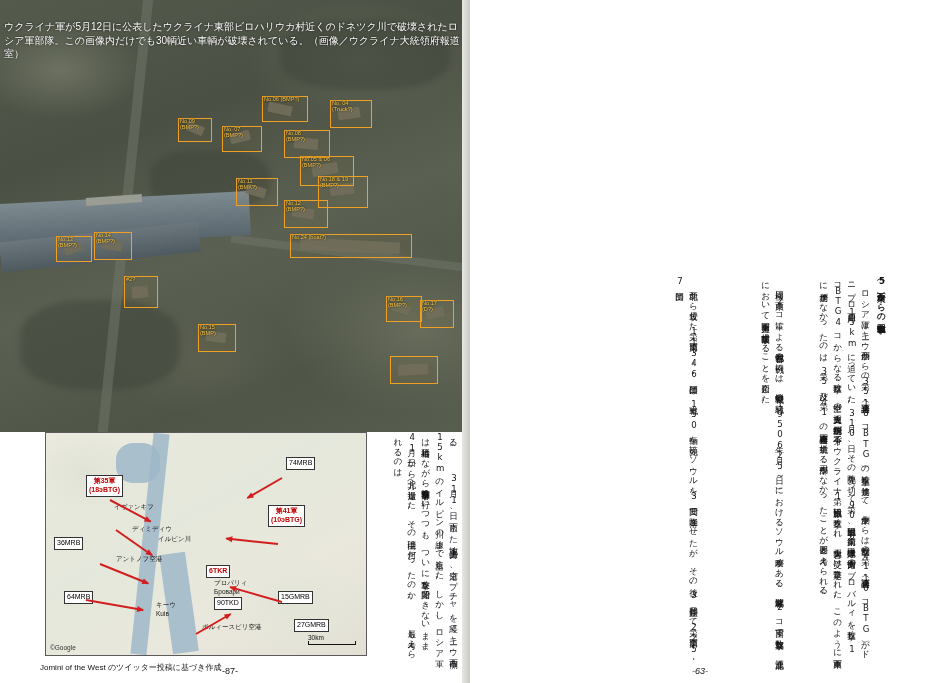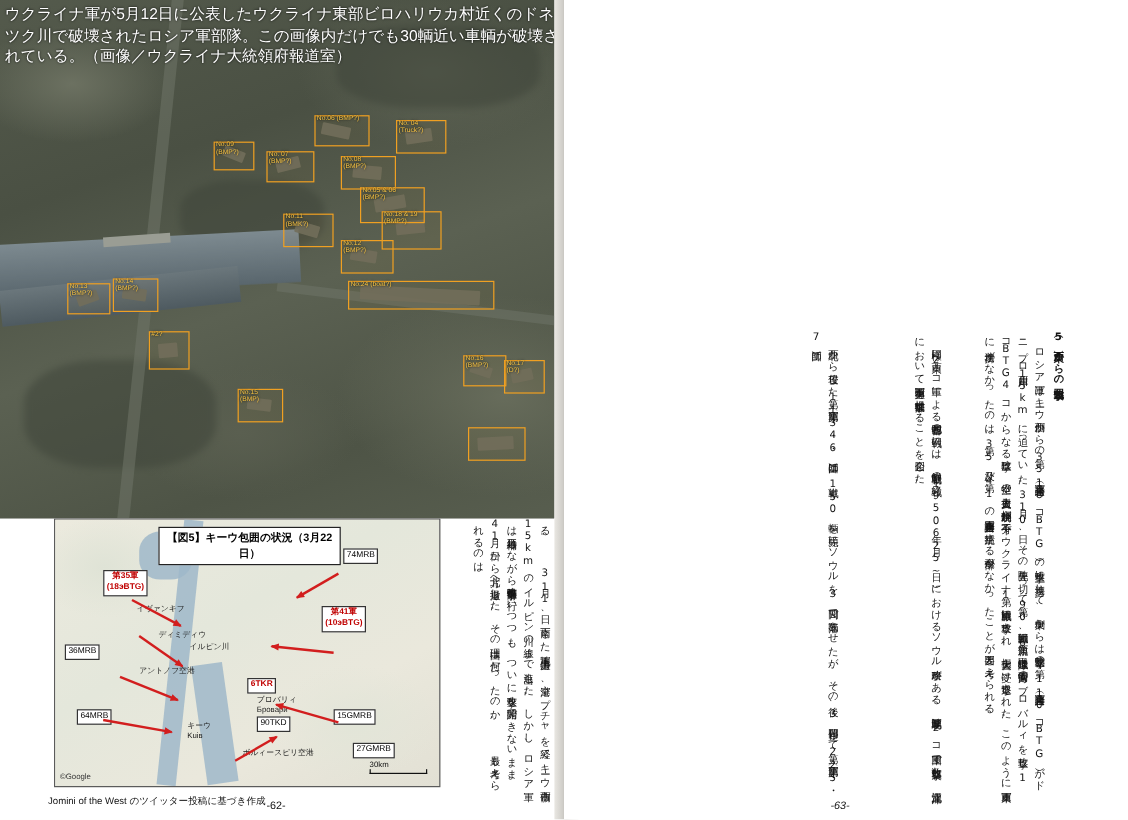--- a/index.html
+++ b/index.html
@@ -28,22 +28,22 @@
        linear-gradient(160deg,#545a4c 0%,#4a5043 30%,#5b6152 55%,#4e5446 80%,#585e4f 100%);
   }
   .aerial .river{position:absolute;left:-20px;top:198px;width:270px;height:44px;
      background:linear-gradient(180deg,#7d8a90,#59666d);transform:rotate(-3deg);filter:blur(0.4px);}
   .aerial .river2{position:absolute;left:0px;top:232px;width:200px;height:30px;
      background:linear-gradient(180deg,#6b777c,#4e5a60);transform:rotate(-6deg);filter:blur(0.6px);}
   .aerial .bridge{position:absolute;left:86px;top:196px;width:56px;height:8px;background:#9a9d94;transform:rotate(-4deg);}
   .aerial .road{position:absolute;left:120px;top:-10px;width:10px;height:460px;background:#6f7468;transform:rotate(6deg);opacity:.55;}
   .aerial .road2{position:absolute;left:230px;top:250px;width:250px;height:8px;background:#70756a;transform:rotate(7deg);opacity:.5;}
   .aerial .darkpatch{position:absolute;background:#3f453a;opacity:.55;border-radius:40%;filter:blur(3px);}
-  .caption-overlay{position:absolute;left:0;top:0;width:462px;padding:3px 4px;
-     color:#ffffff;font-size:13px;line-height:1.35;text-shadow:0 0 2px #000;
+  .caption-overlay{position:absolute;left:0;top:0;width:462px;padding:20px 4px;
+     color:#ffffff;font-size:10px;line-height:1.35;text-shadow:0 0 2px #000;
      writing-mode:horizontal-tb;}
   .box{position:absolute;border:1.6px solid #f0a022;background:rgba(240,160,34,0.04);}
   .box .tag{position:absolute;left:1px;top:-1px;color:#f5c243;font-size:5.6px;
      line-height:1.1;text-shadow:0 0 2px #000;white-space:pre;}
   .veh{position:absolute;background:#6e6d5d;border-radius:1px;opacity:.9;}
   
   .fig5{position:absolute;left:45px;top:432px;width:320px;height:222px;
      border:1px solid #5b5b5b;overflow:hidden;background:#e7e6df;}
   .fig5 .base{position:absolute;inset:0;
      background:
@@ -178,21 +178,20 @@
         </div>
 
       <div class="caption-overlay">ウクライナ軍が5月12日に公表したウクライナ東部ビロハリウカ村近くのドネツク川で破壊されたロシア軍部隊。この画像内だけでも30輌近い車輌が破壊されている。（画像／ウクライナ大統領府報道室）</div>
     </div>
 
     <div class="fig5">
       <div class="base"></div>
       <div class="water" style="left:96px;top:0;width:16px;height:222px;transform:rotate(6deg);"></div>
       <div class="water" style="left:120px;top:120px;width:26px;height:100px;transform:rotate(-8deg);"></div>
       <div class="water" style="left:70px;top:10px;width:44px;height:40px;border-radius:40%;"></div>
-      <div class="title">【図5】キーウ包囲の状況（3月22日）</div>
 
       <div id="fig5-units">
           <div class="unitlabel red" style="left: 40px; top: 42px;">第35軍
 (18эBTG)</div>
           <div class="unitlabel red" style="left: 222px; top: 72px;">第41軍
 (10эBTG)</div>
           <div class="unitlabel" style="left: 240px; top: 24px;">74MRB</div>
           <div class="unitlabel" style="left: 8px; top: 104px;">36MRB</div>
           <div class="unitlabel" style="left: 18px; top: 158px;">64MRB</div>
           <div class="unitlabel red" style="left: 160px; top: 132px;">6TKR</div>
@@ -227,21 +226,21 @@
         <i></i>
       </div>
     </div>
 
     <div class="credit" style="left:40px;top:662px;">Jomini of the West  のツイッター投稿に基づき作成</div>
 
     <div class="col-left-text vtext">る。
 　3月11日、南下した地上軍主力は、空港、プチャを経てキーウ市西側15kmのイルピン川の線まで進出した。しかし、ロシア軍は再補給しながら攻撃準備射撃を行いつつも、ついに攻撃を開始できないまま、4月1日から北方へ撤退した。その理由は何だったのか。
 　最も考えられるのは</div>
 
-    <div class="pagenum" style="left:222px;top:666px;">-62-</div>
+    <div class="pagenum" style="left:222px;top:666px;">-87-</div>
   </div>
 
   <div class="gutter"></div>
 
   <div class="right-page">
 
     <div class="vtext heading" style="position:absolute;left:404px;top:276px;height:60px;">（5）東西からの包囲攻撃</div>
     <div class="vtext" style="position:absolute;left:318px;top:276px;height:378px;width:84px;">　ロシア軍はキーウ西側からの第35諸兵連合軍（18コBTG）の主攻撃に連携して、東側からは助攻撃の第41諸兵連合軍（10コBTG）がドニプロ川西岸15kmに迫っていた。3月10日、その先陣を切って第90戦車師団、親衛第6機甲連隊は南方要衝のブロバルィを攻撃し、1コBTG4コからなる攻撃は、空挺の火力支援と指揮統制が不十分でウクライナ第1戦車旅団に攻撃され、大損害を受け撃退された。このように東西軍に連携がなかったのは、第35及び第41の両諸兵連合軍を統括する司令部がなかったことが要因と考えられる。</div>
     <div class="vtext" style="position:absolute;left:232px;top:276px;height:378px;width:84px;">　同様に東西2コ軍による首都包囲の戦例には、朝鮮戦争の緒戦（1950年6月25日~）におけるソウル攻略がある。北朝鮮軍は2コ軍団で数襲攻撃し、漢江北岸において韓国軍主力を捕捉撃破することを企図した。</div>
     <div class="vtext" style="position:absolute;left:146px;top:276px;height:378px;width:84px;">　北西から侵攻した第1軍団（第1・3・4・6師団）は、戦車150輌を先頭にソウルを3日間で陥落させたが、その後、3日間停止して第2軍団（第2・5・7師団）</div>

